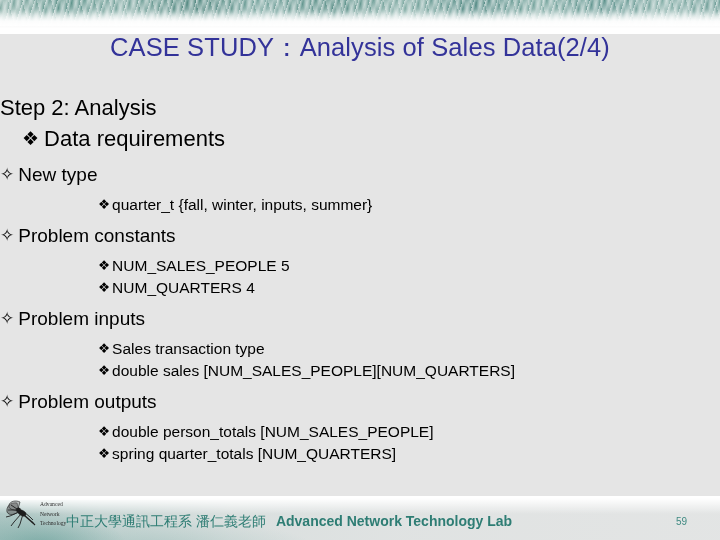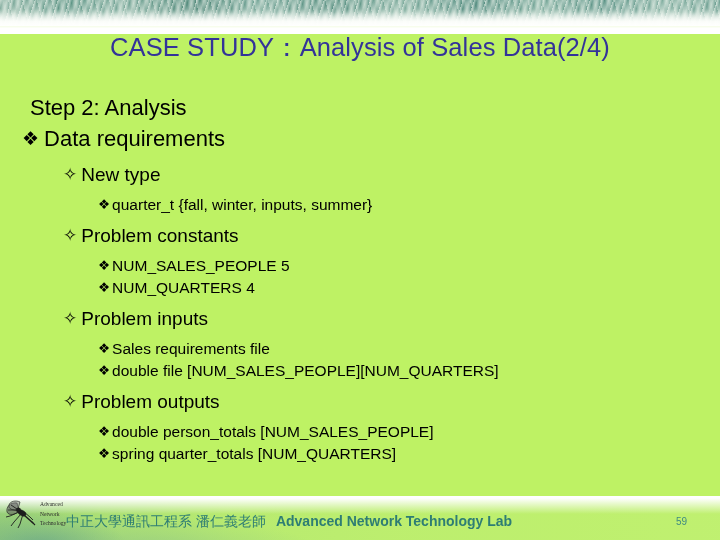--- a/index.html
+++ b/index.html
@@ -8,21 +8,21 @@
     background: #ffffff;
   }
   body {
     font-family: "Liberation Sans", sans-serif;
   }
   #slide {
     position: relative;
     width: 720px;
     height: 540px;
     overflow: hidden;
-    background: #bef264;
+    background: #e5e5e5;
   }
 
   
   .top-band {
     position: absolute;
     left: 0; top: 0;
     width: 720px;
     height: 26px;
     background:
       linear-gradient(to bottom,
@@ -102,34 +102,32 @@
 
   .line {
     position: relative;
     display: block;
     color: #000000;
     white-space: nowrap;
   }
 
   
   .lvl1 {
-    margin-left: 30px;
     font-size: 22px;
     line-height: 31px;
   }
   
   .lvl2 {
     margin-left: 22px;
     font-size: 22px;
     line-height: 31px;
     padding-left: 0;
   }
   
   .lvl3 {
-    margin-left: 63px;
     font-size: 19px;
     line-height: 28px;
     margin-top: 6px;
   }
   
   .lvl4 {
     margin-left: 98px;
     font-size: 15.5px;
     line-height: 22px;
   }
@@ -220,24 +218,24 @@
     </div>
     <div class="line lvl4">
       <span class="bullet">❖</span><span class="pad-num">NUM_QUARTERS          4</span>
     </div>
 
     <div class="line lvl3">
       <span class="bullet">✧</span><span>Problem inputs</span>
     </div>
     <div class="gap-sm"></div>
     <div class="line lvl4">
-      <span class="bullet">❖</span><span>Sales requirements file</span>
-    </div>
-    <div class="line lvl4">
-      <span class="bullet">❖</span><span>double file [NUM_SALES_PEOPLE][NUM_QUARTERS]</span>
+      <span class="bullet">❖</span><span>Sales transaction type</span>
+    </div>
+    <div class="line lvl4">
+      <span class="bullet">❖</span><span>double sales [NUM_SALES_PEOPLE][NUM_QUARTERS]</span>
     </div>
 
     <div class="line lvl3">
       <span class="bullet">✧</span><span>Problem outputs</span>
     </div>
     <div class="gap-sm"></div>
     <div class="line lvl4">
       <span class="bullet">❖</span><span>double person_totals [NUM_SALES_PEOPLE]</span>
     </div>
     <div class="line lvl4">

